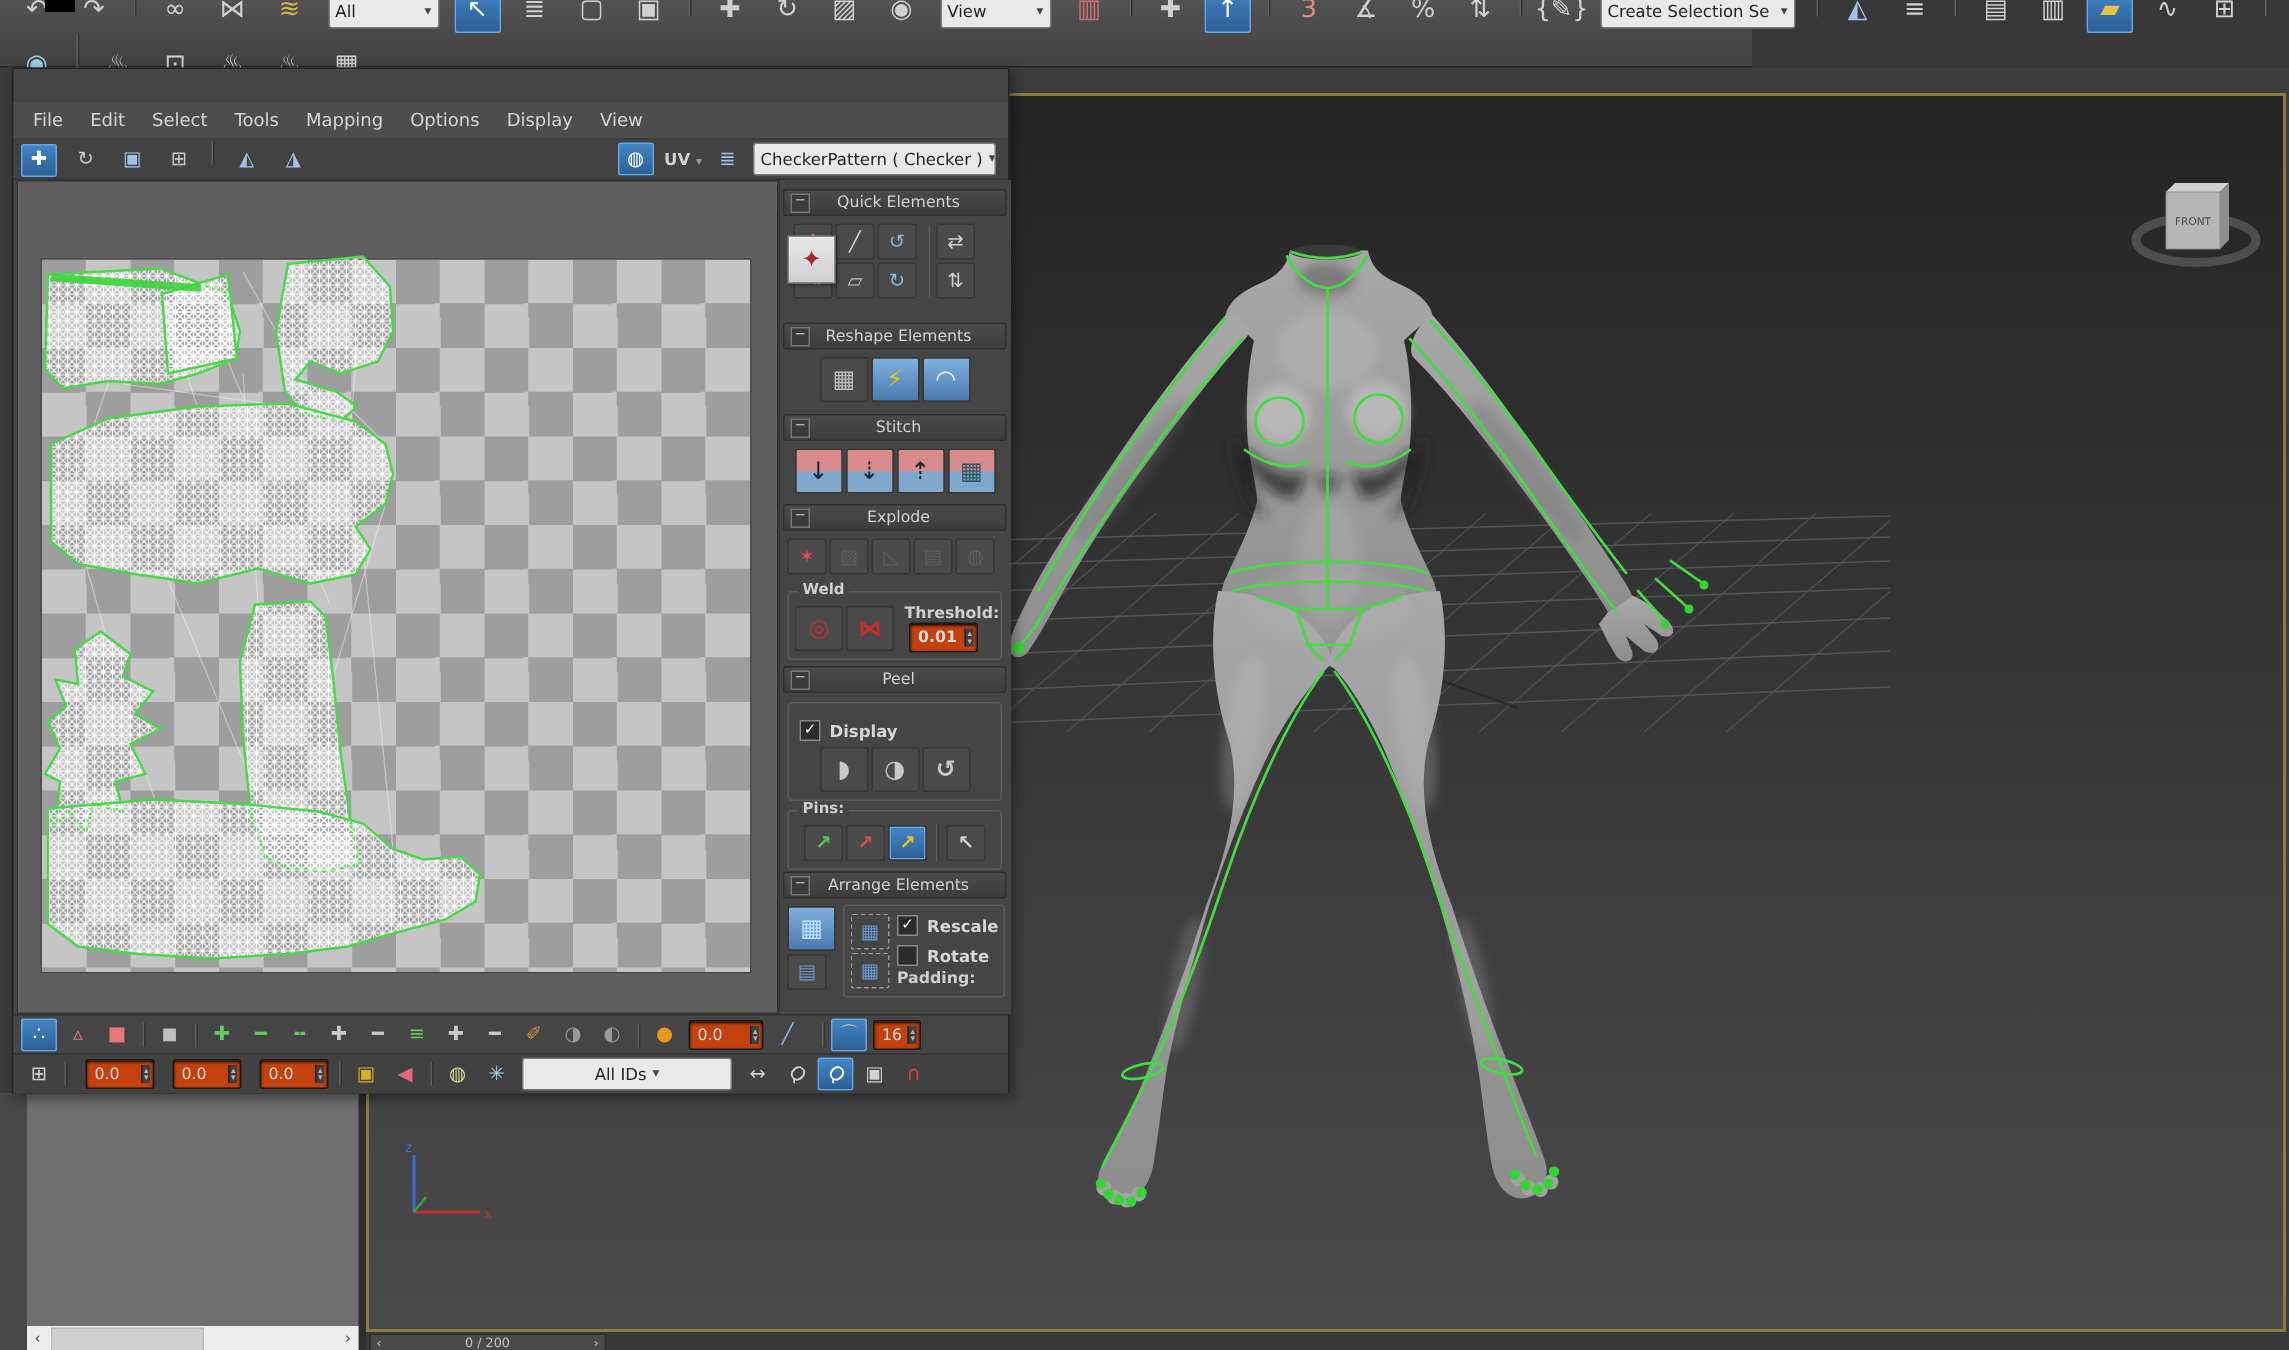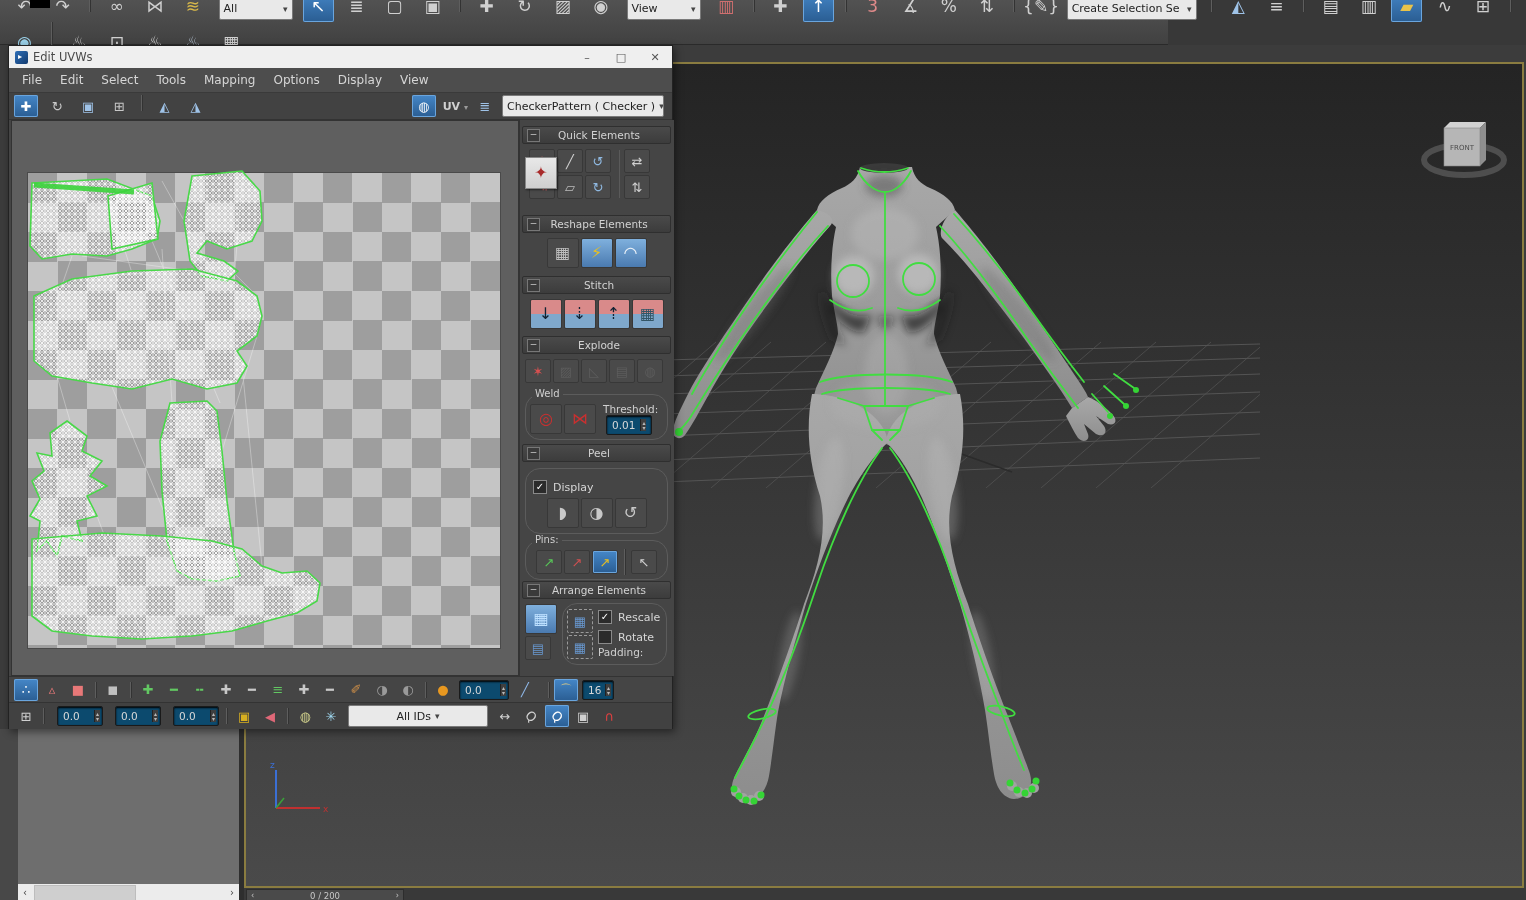--- a/index.html
+++ b/index.html
@@ -15,21 +15,21 @@
   .main .tb-btn{width:31px;height:31px;font-size:17px;margin:0 1px;}
   .tb-btn.active{background:linear-gradient(#4587c8,#2a5d92);box-shadow:inset 0 0 0 1px #6aa5dd;}
   .tb-sep{display:inline-block;width:1px;height:26px;background:#5e5e5e;margin:0 5px;
     box-shadow:1px 0 0 #333;position:relative;z-index:2;}
   .small .tb-sep{height:16px;margin:0 4px;}
   .tb-dd{display:inline-flex;align-items:center;justify-content:space-between;background:#e9e9e9;
     border:1px solid #7a7a7a;border-radius:2px;height:20px;padding:0 4px;margin:0 4px;color:#222;
     font-size:11px;white-space:nowrap;overflow:hidden;position:relative;z-index:2;}
   .tb-dd .dd-a{color:#444;font-size:9px;margin-left:4px;}
   .tb-label{color:#cfcfcf;font-size:11px;margin:0 3px;position:relative;z-index:2;}
-  .tb-field{display:inline-flex;align-items:center;background:#0c4a6e;border:1px solid #1a1a1a;
+  .tb-field{display:inline-flex;align-items:center;background:#c2410c;border:1px solid #1a1a1a;
     box-shadow:inset 0 1px 2px #000;border-radius:2px;height:18px;margin:0 3px;padding:0 2px;position:relative;z-index:2;}
   .tb-field .fv{color:#d8d8d8;font-size:10.5px;padding:0 3px;}
   .spin{display:inline-flex;flex-direction:column;font-size:6px;line-height:5px;color:#b8b8b8;
     background:#3f3f3f;border-left:1px solid #222;padding:1px 1px;margin-left:2px;}
   .gl{font-style:normal;line-height:1;}
   .rot45{transform:rotate(45deg);display:inline-block;}
   
   #uvw-dialog{left:8px;top:45px;width:665px;height:684px;background:#454545;border:1px solid #222;
     box-sizing:border-box;z-index:10;box-shadow:2px 3px 8px rgba(0,0,0,.45);}
   #uvw-titlebar{left:0;top:0;width:100%;height:22px;background:#efefef;display:flex;align-items:center;}
@@ -68,21 +68,21 @@
   .ro-body{padding:4px 2px;}
   .ico-row{display:flex;align-items:center;justify-content:center;flex-wrap:wrap;}
   .p-btn{width:24px;height:22px;margin:1px;display:inline-flex;align-items:center;justify-content:center;
     background:#4a4a4a;border:1px solid #383838;border-radius:2px;font-size:13px;}
   .p-btn.big{width:30px;height:28px;font-size:16px;}
   .p-btn.active{background:linear-gradient(#4587c8,#2a5d92);box-shadow:inset 0 0 0 1px #6aa5dd;}
   .p-btn.dis .gl{color:#5d5d5d !important;}
   .p-btn.tile-stitch{background:linear-gradient(#d98a8a 50%,#7fa8cc 50%);}
   .p-btn.tile-blue{background:linear-gradient(#7fb0dd,#4a7ab0);}
   .p-btn.dashed{border:1px dashed #9a9a9a;background:transparent;}
-  .grp{border:1px solid #5c5c5c;border-radius:15px;position:relative;margin:6px 3px 2px;padding:8px 3px 4px;}
+  .grp{border:1px solid #5c5c5c;border-radius:3px;position:relative;margin:6px 3px 2px;padding:8px 3px 4px;font-weight:bold;}
   .grp > .grp-label{position:absolute;top:-7px;left:6px;background:#454545;color:#cfcfcf;font-size:10px;
     padding:0 3px;}
   .chk-row{display:flex;align-items:center;margin:3px 4px;}
   .chk{width:12px;height:12px;background:#2b2b2b;border:1px solid #8a8a8a;margin-right:6px;
     color:#fff;font-size:10px;line-height:11px;text-align:center;}
   .chk-label{color:#d6d6d6;font-size:11px;}
   .mini-label{color:#cfcfcf;font-size:10.5px;}
   #qt-float{left:516px;top:111px;width:30px;height:30px;background:linear-gradient(#e8e8e8,#cfcfcf);
     border:1px solid #888;box-shadow:1px 1px 2px rgba(0,0,0,.5);display:flex;align-items:center;
     justify-content:center;color:#a82a2a;font-size:16px;z-index:12;}
@@ -655,29 +655,20 @@
         <i class="gl" style="color: rgb(208, 208, 208);">▦</i>
       </span>
       
       
       
     
   </span>
 </div>
 
 <div class="abs" id="uvw-dialog">
-  <div class="abs" id="uvw-titlebar">
-    <span class="appico"></span>
-    <span class="ttl">Edit UVWs</span>
-    <span class="winbtns">
-      <span class="winbtn">–</span>
-      <span class="winbtn">□</span>
-      <span class="winbtn">✕</span>
-    </span>
-  </div>
 
   <div class="abs" id="uvw-menubar">
     <span class="menu-item">File</span>
     <span class="menu-item">Edit</span>
     <span class="menu-item">Select</span>
     <span class="menu-item">Tools</span>
     <span class="menu-item">Mapping</span>
     <span class="menu-item">Options</span>
     <span class="menu-item">Display</span>
     <span class="menu-item">View</span>

